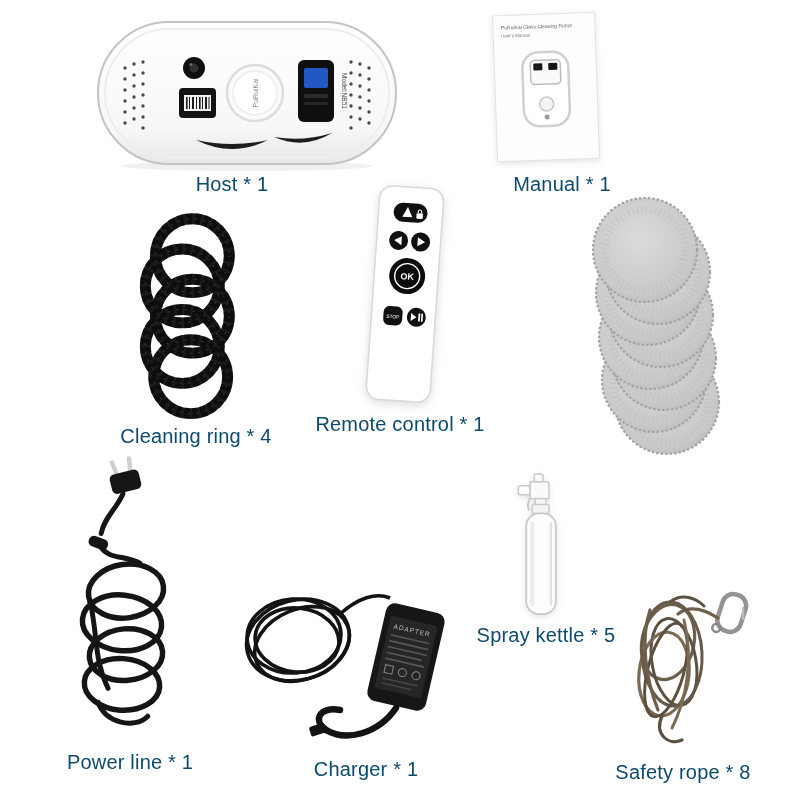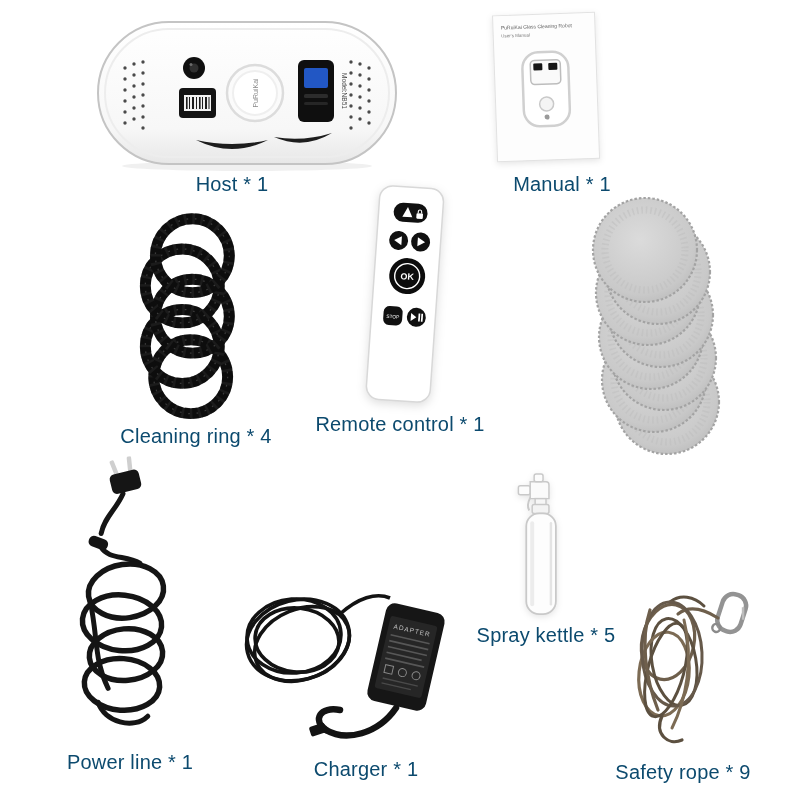--- a/index.html
+++ b/index.html
@@ -321,15 +321,15 @@
         <ellipse cx="64" cy="112" rx="22" ry="44" transform="rotate(-10 64 112)" stroke="#5c5040" stroke-width="3"></ellipse>
         <ellipse cx="54" cy="124" rx="25" ry="42" transform="rotate(6 54 124)" stroke="#7c6b54" stroke-width="3.2"></ellipse>
         <ellipse cx="62" cy="104" rx="30" ry="52" transform="rotate(-3 62 104)" stroke="#66594a" stroke-width="3"></ellipse>
         <ellipse cx="56" cy="120" rx="18" ry="48" transform="rotate(15 56 120)" stroke="#5c5040" stroke-width="3"></ellipse>
         <path d="M40 60 C30 90 36 130 48 160" stroke="#6e5f4c" stroke-width="3.2"></path>
         <path d="M74 70 C84 110 76 150 62 178" stroke="#7c6b54" stroke-width="3"></path>
         <path d="M52 166 C44 184 58 196 72 190" stroke="#5c5040" stroke-width="3.2"></path>
       </g>
     </svg>
   </div>
-  <div class="label" style="left:683px;top:761px;">Safety rope * 9</div>
+  <div class="label" style="left:683px;top:761px;">Safety rope * 8</div>
 
 </div>
 
 </body></html>

